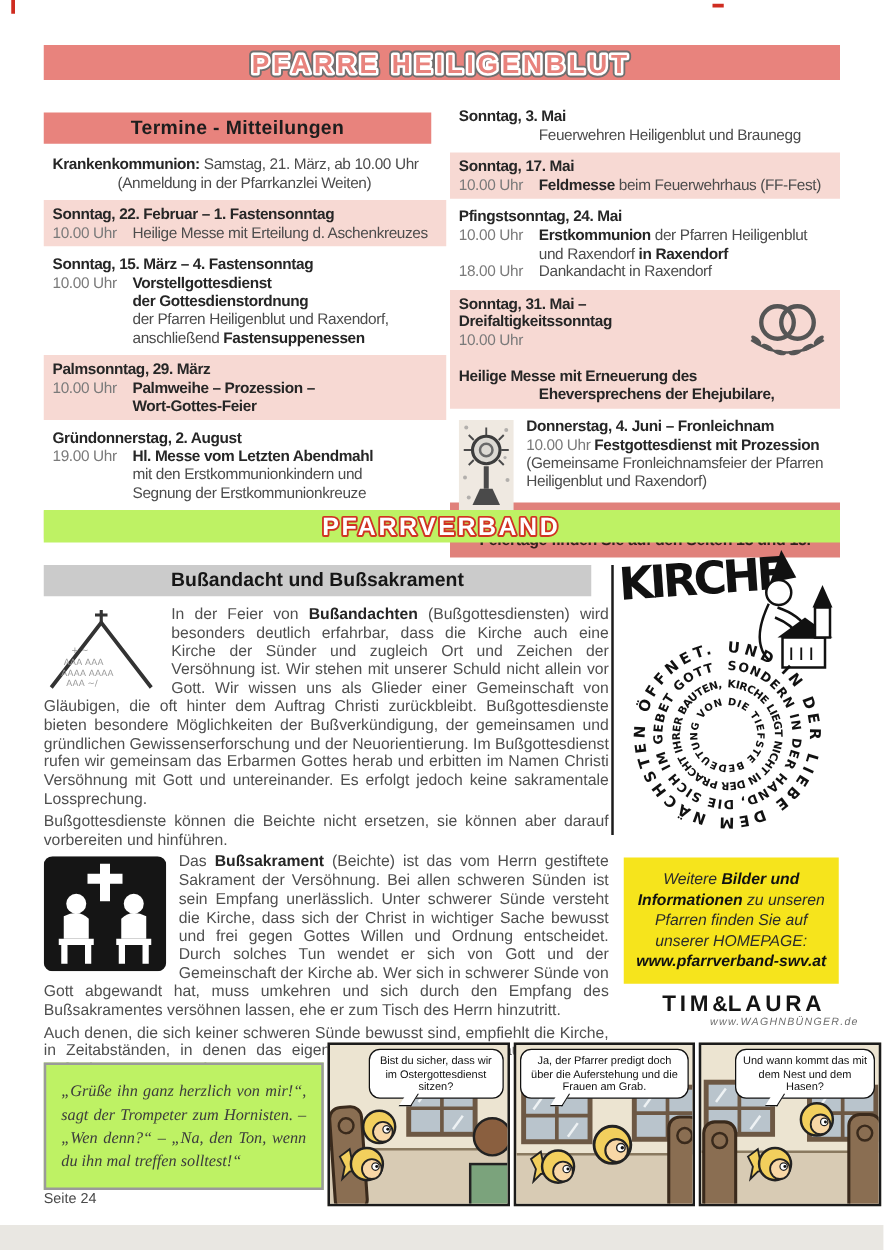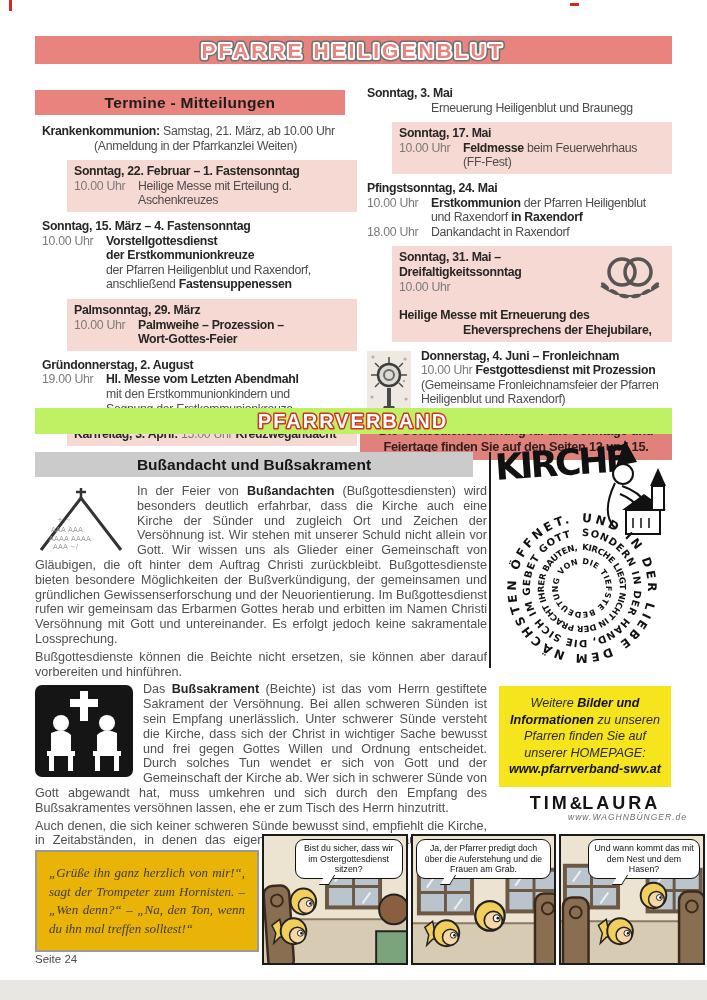--- a/index.html
+++ b/index.html
@@ -7,21 +7,21 @@
         font-family:"Liberation Sans",sans-serif;color:#4c4c4c;}
   .abs{position:absolute;}
   
   .banner{background:#e8837d;}
   .cropmark{background:#cf2c20;}
   #termine-title{background:#e8837d;text-align:center;font-weight:bold;font-size:15.5px;
       color:#1d1d1d;line-height:25px;letter-spacing:.3px;}
   
   .events{font-size:12.3px;line-height:14.6px;letter-spacing:-0.3px;}
   .event{margin-bottom:5px;padding:2px 7px;}
-  .event.hl{background:#f7d9d3;padding:4px 7px;margin-left:32px;}
+  .event.hl{background:#f7d9d3;padding:4px 7px;}
   .event.redbanner{background:#e0817b;text-align:center;padding:6px 10px;margin-top:8px;}
   .event.redbanner .b{color:#32201d;font-size:12.8px;line-height:15.5px;}
   .line{display:block;}
   .line .time{display:inline-block;width:64px;vertical-align:top;color:#7a7a7a;}
   .line .ltxt{display:inline-block;width:calc(100% - 68px);vertical-align:top;}
   .line.plain .ltxt{display:inline;width:auto;}
   .line.ind1{margin-left:52px;}
   .line.ind2{margin-left:64px;}
   .b{font-weight:bold;color:#262626;}
   .g{color:#7a7a7a;font-weight:normal;}
@@ -40,21 +40,21 @@
   #divider{background:#1c1c1c;}
   #infobox{background:#f6e41c;font-style:italic;text-align:center;font-size:12.6px;
       line-height:16.6px;color:#2a2a2a;padding:9px 6px;}
   #infobox .b{color:#111;}
   #timlaura{color:#141414;white-space:nowrap;}
   #timlaura .tl{font-weight:bold;font-size:18px;letter-spacing:3px;}
   #timlaura .amp{font-weight:bold;font-size:17px;letter-spacing:0;}
   #timlaura-url{font-size:8.5px;font-style:italic;letter-spacing:1px;color:#6d6d6d;
       text-align:right;margin-top:-2px;padding-right:6px;}
   
-  #quote{background:#eab308;border:2px solid #9a9a9a;padding:12px 12px;
+  #quote{background:#bef264;border:2px solid #9a9a9a;padding:12px 12px;
       font-family:"Liberation Serif",serif;font-style:italic;font-size:13px;
       line-height:18.5px;color:#3c3c3c;text-align:justify;}
   
   #comic{display:flex;gap:3px;}
   .panel{position:relative;flex:1;border:2px solid #1b1b1b;background:#ece4d1;overflow:hidden;}
   .panel svg{position:absolute;left:0;top:0;width:100%;height:100%;}
   .bubble{position:absolute;z-index:2;background:#fff;border:1.5px solid #111;
       border-radius:9px;padding:3px 5px;font-size:8.8px;line-height:10.6px;
       text-align:center;color:#111;}
   .bubble::after{content:"";position:absolute;bottom:-7px;left:26px;width:9px;height:9px;
@@ -115,21 +115,21 @@
         <div class="line plain"><span class="ltxt"><span class="b">Krankenkommunion:</span><span> Samstag, 21. März, ab 10.00 Uhr</span></span></div>
         <div class="line plain ind1"><span class="ltxt"><span>(Anmeldung in der Pfarrkanzlei Weiten)</span></span></div>
       </div>
       <div class="event hl">
         <div class="line plain"><span class="ltxt"><span class="b">Sonntag, 22. Februar – 1. Fastensonntag</span></span></div>
         <div class="line"><span class="time">10.00 Uhr</span><span class="ltxt"><span>Heilige Messe mit Erteilung d. Aschenkreuzes</span></span></div>
       </div>
       <div class="event">
         <div class="line plain"><span class="ltxt"><span class="b">Sonntag, 15. März – 4. Fastensonntag</span></span></div>
         <div class="line"><span class="time">10.00 Uhr</span><span class="ltxt"><span class="b">Vorstellgottesdienst</span></span></div>
-        <div class="line plain ind2"><span class="ltxt"><span class="b">der Erstkommunionkreuze</span></span></div>
+        <div class="line plain ind2"><span class="ltxt"><span class="b">der Gottesdienstordnung</span></span></div>
         <div class="line plain ind2"><span class="ltxt"><span>der Pfarren Heiligenblut und Raxendorf,</span></span></div>
         <div class="line plain ind2"><span class="ltxt"><span>anschließend </span><span class="b">Fastensuppenessen</span></span></div>
       </div>
       <div class="event hl">
         <div class="line plain"><span class="ltxt"><span class="b">Palmsonntag, 29. März</span></span></div>
         <div class="line"><span class="time">10.00 Uhr</span><span class="ltxt"><span class="b">Palmweihe – Prozession –</span></span></div>
         <div class="line plain ind2"><span class="ltxt"><span class="b">Wort-Gottes-Feier</span></span></div>
       </div>
       <div class="event">
         <div class="line plain"><span class="ltxt"><span class="b">Gründonnerstag, 2. August</span></span></div>
@@ -137,21 +137,21 @@
         <div class="line plain ind2"><span class="ltxt"><span>mit den Erstkommunionkindern und</span></span></div>
         <div class="line plain ind2"><span class="ltxt"><span>Segnung der Erstkommunionkreuze</span></span></div>
       </div>
       <div class="event hl">
         <div class="line plain"><span class="ltxt"><span class="b">Karfreitag, 3. April:</span><span class="g"> 15.00 Uhr </span><span class="b">Kreuzwegandacht</span></span></div>
       </div>
     </div>
   <div class="abs events" style="left:360px;top:84px;width:312px">
       <div class="event">
         <div class="line plain"><span class="ltxt"><span class="b">Sonntag, 3. Mai</span></span></div>
-        <div class="line plain ind2"><span class="ltxt"><span>Erneuerung Heiligenblut und Braunegg</span></span></div>
+        <div class="line plain ind2"><span class="ltxt"><span>Feuerwehren Heiligenblut und Braunegg</span></span></div>
       </div>
       <div class="event hl">
         <div class="line plain"><span class="ltxt"><span class="b">Sonntag, 17. Mai</span></span></div>
         <div class="line"><span class="time">10.00 Uhr</span><span class="ltxt"><span class="b">Feldmesse</span><span> beim Feuerwehrhaus (FF-Fest)</span></span></div>
       </div>
       <div class="event">
         <div class="line plain"><span class="ltxt"><span class="b">Pfingstsonntag, 24. Mai</span></span></div>
         <div class="line"><span class="time">10.00 Uhr</span><span class="ltxt"><span class="b">Erstkommunion</span><span> der Pfarren Heiligenblut</span></span></div>
         <div class="line plain ind2"><span class="ltxt"><span>und Raxendorf </span><span class="b">in Raxendorf</span></span></div>
         <div class="line"><span class="time">18.00 Uhr</span><span class="ltxt"><span>Dankandacht in Raxendorf</span></span></div>

